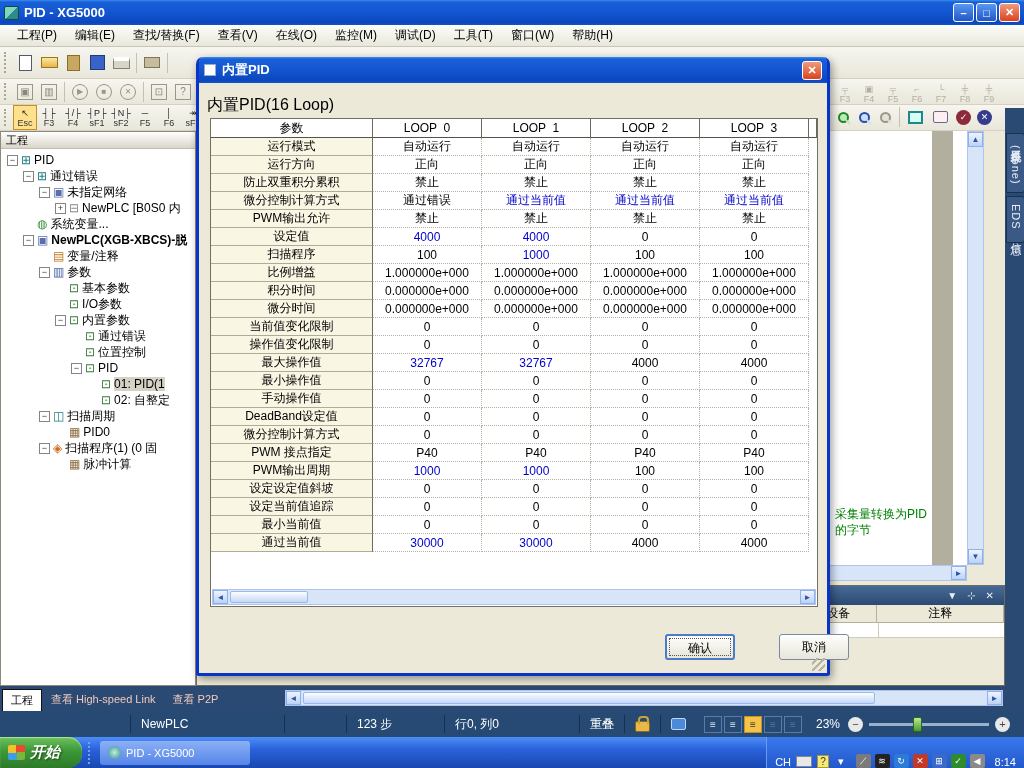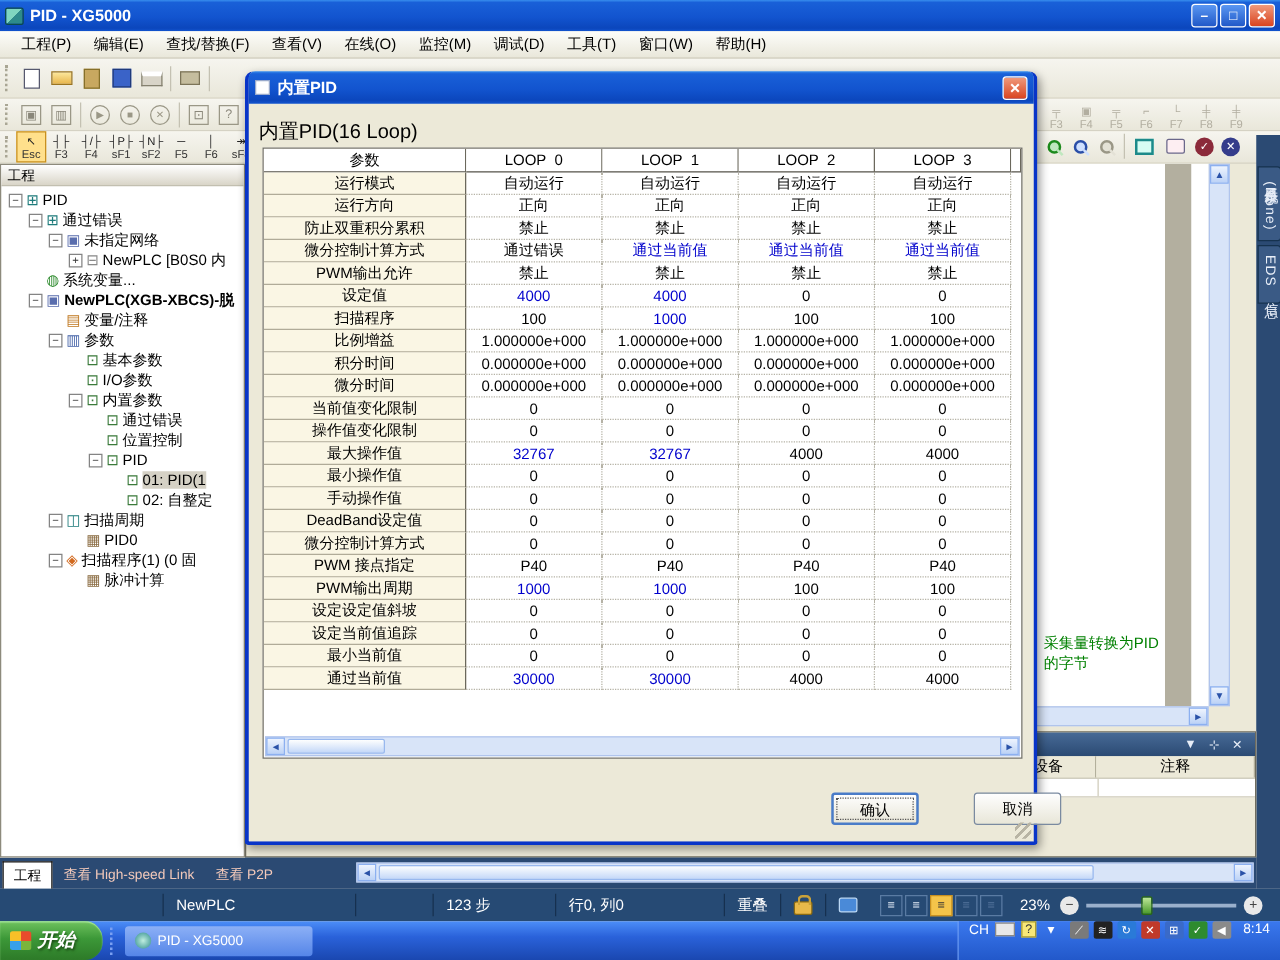--- a/index.html
+++ b/index.html
@@ -90,21 +90,21 @@
   .zthumb{position:absolute;left:44px;top:-6px;width:9px;height:15px;background:linear-gradient(#bfe89a,#4a9a2a);border:1px solid #2a6a12;border-radius:2px}
   
   .taskbar{position:absolute;left:0;top:737px;width:1024px;height:31px;background:linear-gradient(#4c8ef8,#2a62da 40%,#1a47b0);display:flex;align-items:center}
   .startbtn{height:31px;padding:0 22px 0 8px;display:flex;align-items:center;border-radius:0 14px 14px 0;
     background:linear-gradient(#6fc25e,#3c9838 45%,#2d7a28);box-shadow:inset 0 1px 1px #a8e89a;color:#fff;font-style:italic;font-weight:bold;font-size:15px;text-shadow:1px 1px 2px #1a4a14}
   .flag{width:17px;height:15px;margin-right:5px;border-radius:2px;background:conic-gradient(#e84c2c 0 25%,#7ab53c 25% 50%,#38a0e8 50% 75%,#f8c028 75% 100%)}
   .task{height:24px;margin-left:6px;padding:0 8px;display:flex;align-items:center;border-radius:3px;color:#fff;font-size:11px;width:158px;white-space:nowrap;overflow:hidden}
   .task.t1{background:linear-gradient(#5a8cf2,#3a6ae0)}
   .task.t2{background:linear-gradient(#8cb0f6,#5585e8);width:150px}
   .tk-ic{width:13px;height:13px;border-radius:50%;margin-right:5px;flex:none}
-  .tray{margin-left:auto;height:31px;display:flex;align-items:flex-start;background:linear-gradient(#3a78ee,#2258ca);border-left:1px solid #6a9af4;padding:0 8px}
+  .tray{margin-left:auto;height:31px;display:flex;align-items:flex-end;background:linear-gradient(#3a78ee,#2258ca);border-left:1px solid #6a9af4;padding:0 8px}
   .lang{color:#fff;font-size:11px;display:flex;align-items:center;margin-right:10px}
   .kb{width:16px;height:11px;background:#e8e8e8;border:1px solid #888;margin:0 5px}
   .helpq{width:12px;height:13px;background:#f8e878;color:#333;font-size:10px;text-align:center;border:1px solid #a89a30;margin-right:5px}
   .trayic{width:15px;height:14px;margin:0 2px;border-radius:2px;font-size:9px;color:#fff;display:flex;align-items:center;justify-content:center}
   .clock{color:#fff;font-size:11px;margin-left:8px}
   
   .dialog{position:absolute;left:196px;top:57px;width:634px;height:619px;background:#ece9d8;border:3px solid #0834c8;border-top:none;border-radius:7px 7px 3px 3px;z-index:50;box-shadow:2px 3px 8px rgba(0,0,0,.4)}
   .dlg-title{height:26px;border-radius:5px 5px 0 0;display:flex;align-items:center;padding:0 5px;
     background:linear-gradient(180deg,#388eee 0%,#1960d8 8%,#1254cf 55%,#0b46bc 90%,#1254cf 100%);color:#fff;font-weight:bold;font-size:13px}
   .dlg-ico{width:12px;height:12px;background:#fff;border:1px solid #9ac;margin-right:6px}

